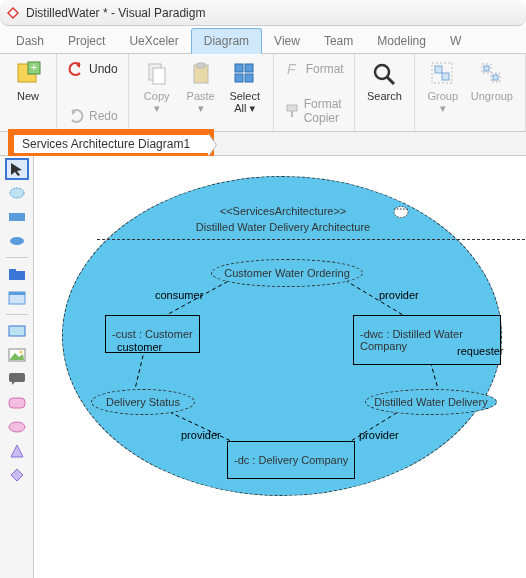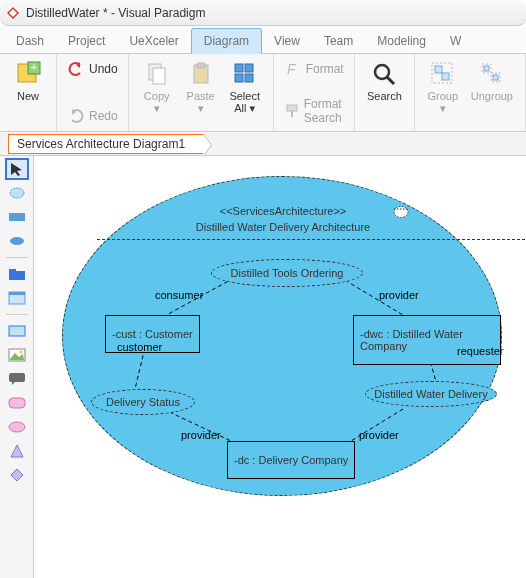--- a/index.html
+++ b/index.html
@@ -13,21 +13,21 @@
   .ribbon { height: 78px; background:#f7f7f7; border-bottom:1px solid #ccc; display:flex; }
   .rgroup { border-right:1px solid #ddd; padding:4px 6px; display:flex; flex-direction:column; justify-content:space-between;}
   .rgroup.row { flex-direction:row; align-items:flex-start; }
   .rbtn { display:flex; flex-direction:column; align-items:center; justify-content:center; padding:2px 6px; font-size:11px; color:#333; min-width:44px;}
   .rbtn .icon { width:28px; height:28px; margin-bottom:2px; display:flex; align-items:center; justify-content:center;}
   .rbtn .label { font-size:11px; text-align:center; line-height:1.1;}
   .stackbtn { display:flex; align-items:center; font-size:12px; color:#333; padding:2px 4px;}
   .stackbtn .sicon{ width:18px; height:18px; margin-right:4px; display:flex; align-items:center; justify-content:center;}
   .stackbtn.gray{ color:#a0a0a0;}
   .crumbbar{ height:24px; background:#f3f3f3; border-bottom:1px solid #ccc; display:flex; align-items:center; padding-left:8px;}
-  .crumb { background:#fff; border:1px solid #f97316; padding:2px 18px 2px 8px; font-size:12px; position:relative;}
+  .crumb { background:#fff; border:6px solid #f97316; padding:2px 18px 2px 8px; font-size:12px; position:relative;}
   .crumb:after{content:""; position:absolute; right:-8px; top:-1px; border-top:11px solid transparent;border-bottom:11px solid transparent;border-left:8px solid #fff;}
   .crumb:before{content:""; position:absolute; right:-9px; top:-1px; border-top:11px solid transparent;border-bottom:11px solid transparent;border-left:8px solid #bbb;}
   .workspace{ position:absolute; top:156px; left:0; right:0; bottom:0; display:flex;}
   .palette{ width:34px; background:#f5f5f5; border-right:1px solid #ccc; padding-top:4px; display:flex; flex-direction:column; align-items:center; gap:6px;}
   .palitem{ width:20px; height:18px; display:flex; align-items:center; justify-content:center;}
   .palitem.sel{ outline:2px solid #3a76d6; background:#dce9fb;}
   .palsep{ width:22px; height:1px; background:#ccc; margin:1px 0;}
   .canvas{ flex:1; background:#fff; position:relative; overflow:hidden;}
   .ellipse{ position:absolute; left:28px; top:20px; width:440px; height:320px; border-radius:50%; background:#5ec6ed; border:1.5px dashed #333;}
   .eldivider{ position:absolute; left:34px; top:62px; width:428px; border-top:1.5px dashed #333; }
@@ -137,21 +137,21 @@
         </span>
       <span>Format</span>
     </div>
     <div class="stackbtn gray">
       <span class="sicon">
           <svg width="16" height="16">
             <rect x="3" y="2" width="10" height="6" fill="#ddd" stroke="#bbb"></rect>
             <rect x="7" y="8" width="2" height="6" fill="#bbb"></rect>
           </svg>
         </span>
-      <span>Format Search</span>
+      <span>Format Copier</span>
     </div>
   </div>
   <div class="rgroup row">
     <div class="rbtn">
       <span class="icon">
           <svg width="26" height="26">
             <circle cx="11" cy="11" r="7" fill="none" stroke="#333" stroke-width="2.5"></circle>
             <line x1="16" y1="16" x2="23" y2="23" stroke="#333" stroke-width="3"></line>
           </svg>
         </span>
@@ -275,23 +275,23 @@
 
       <svg class="conn">
         <line x1="100" y1="140" x2="180" y2="96" stroke="#000" stroke-dasharray="4 3"></line>
         <line x1="270" y1="96" x2="340" y2="138" stroke="#000" stroke-dasharray="4 3"></line>
         <line x1="85" y1="158" x2="72" y2="212" stroke="#000" stroke-dasharray="4 3"></line>
         <line x1="360" y1="158" x2="375" y2="212" stroke="#000" stroke-dasharray="4 3"></line>
         <line x1="100" y1="232" x2="185" y2="272" stroke="#000" stroke-dasharray="4 3"></line>
         <line x1="340" y1="232" x2="275" y2="272" stroke="#000" stroke-dasharray="4 3"></line>
       </svg>
 
-      <div class="oval" style="left:148px; top:82px; width:152px; height:28px;">Distilled Tools Ordering</div>
+      <div class="oval" style="left:148px; top:82px; width:152px; height:28px;">Customer Water Ordering</div>
       <div class="oval" style="left:28px; top:212px; width:104px; height:26px;">Delivery Status</div>
-      <div class="oval" style="left:302px; top:204px; width:132px; height:26px;text-align:center;">Distilled Water Delivery</div>
+      <div class="oval" style="left:302px; top:212px; width:132px; height:26px;text-align:center;">Distilled Water Delivery</div>
 
       <div class="participant" style="left:42px; top:138px;">-cust : Customer</div>
       <div class="participant" style="left:290px; top:138px;">-dwc : Distilled Water Company</div>
       <div class="participant" style="left:164px; top:264px;">-dc : Delivery Company</div>
 
       <div class="connlabel" style="left:92px; top:112px;">consumer</div>
       <div class="connlabel" style="left:316px; top:112px;">provider</div>
       <div class="connlabel" style="left:54px; top:164px;">customer</div>
       <div class="connlabel" style="left:394px; top:168px;">requester</div>
       <div class="connlabel" style="left:118px; top:252px;">provider</div>

